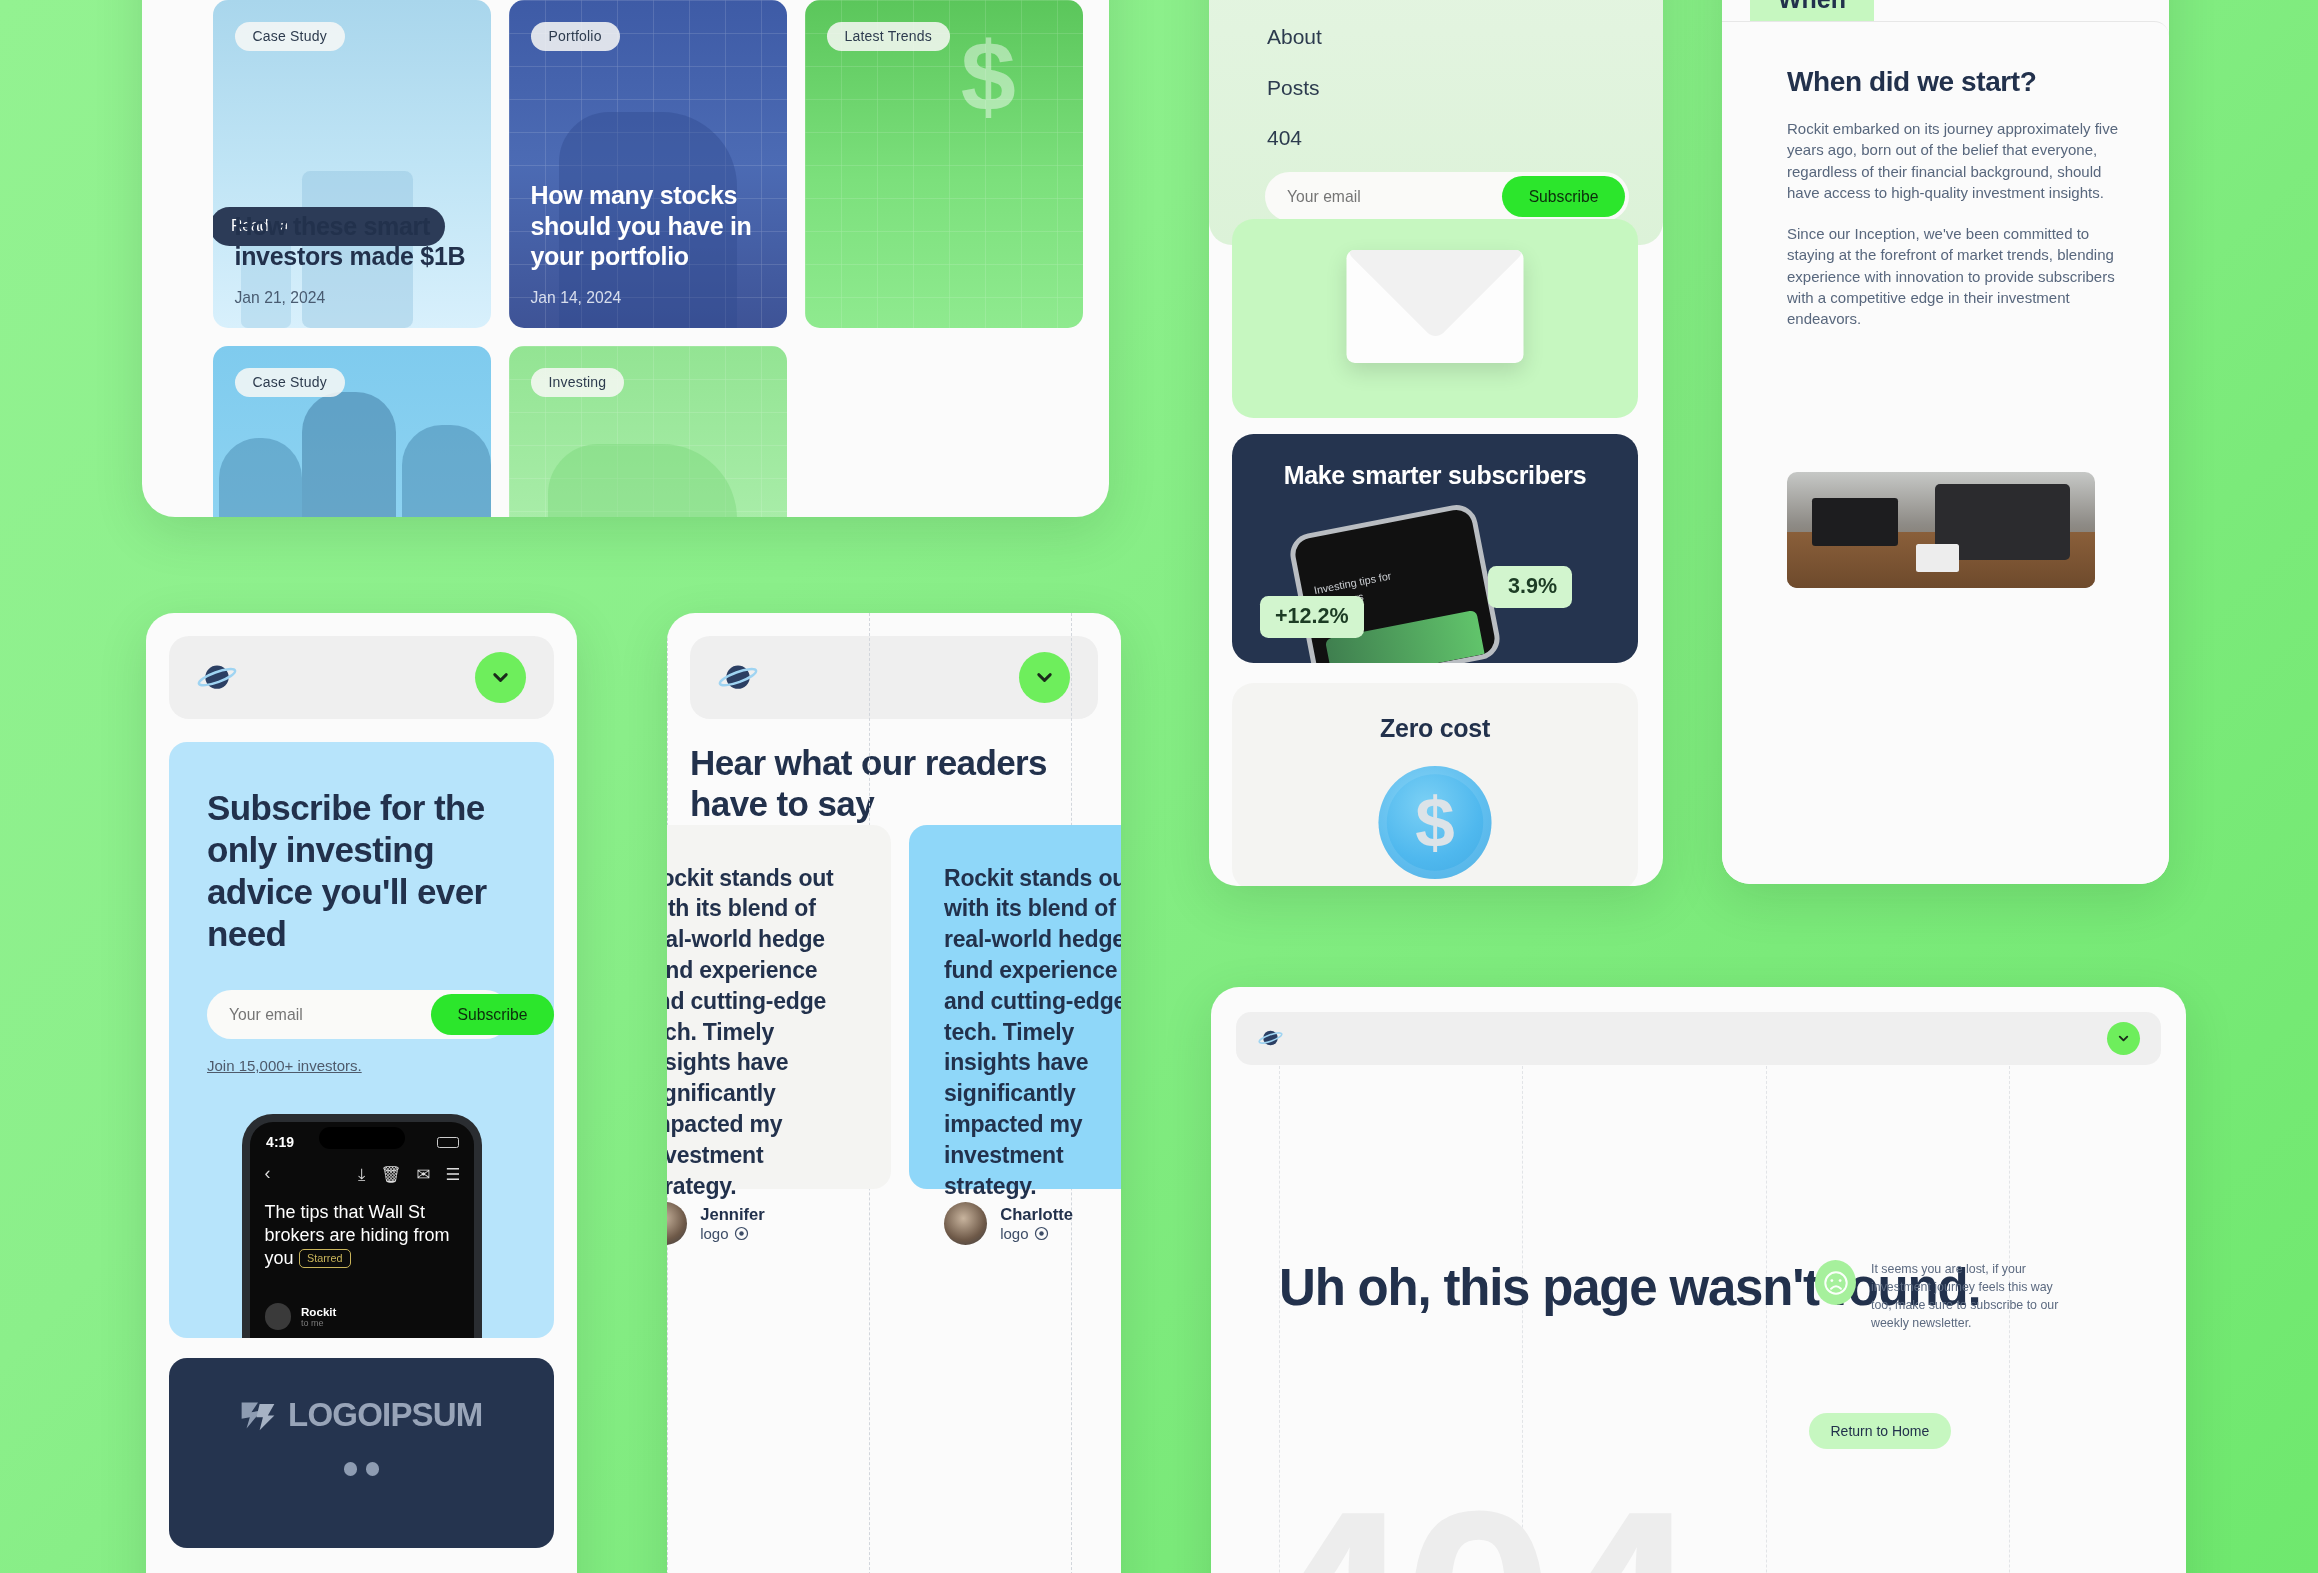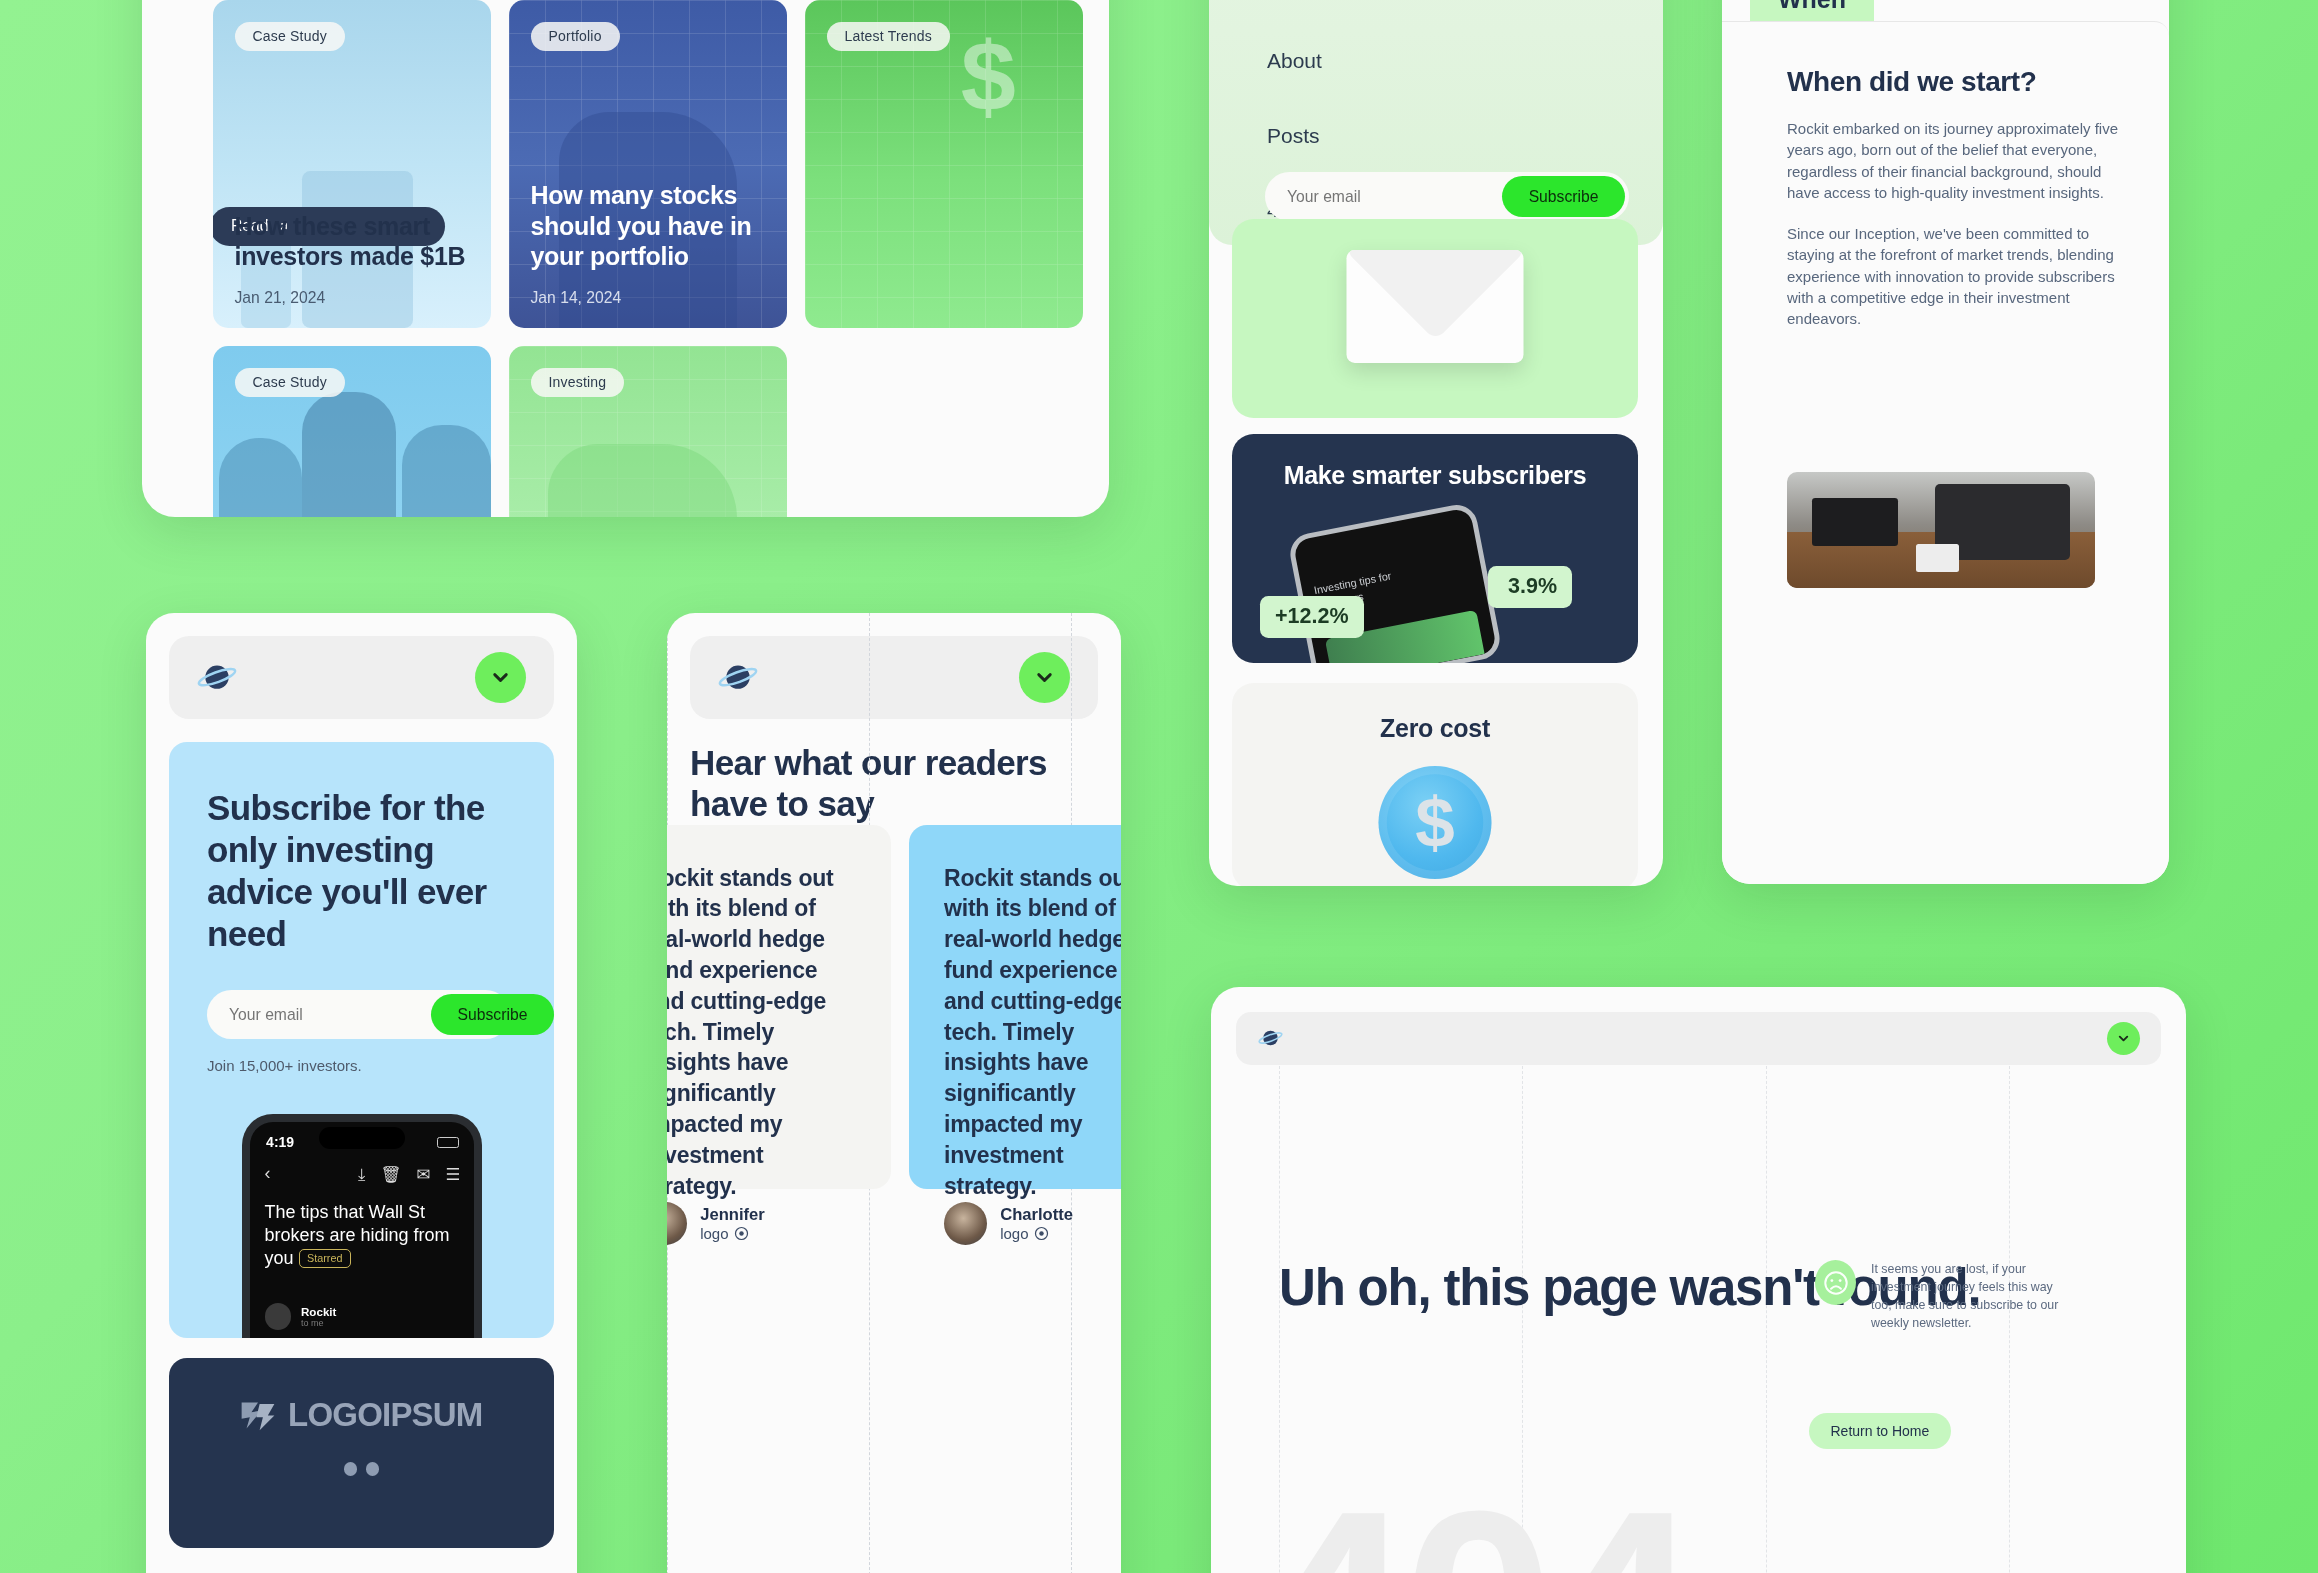--- a/index.html
+++ b/index.html
@@ -56,21 +56,21 @@
 
   
   #subscribe-panel { left: 146px; top: 613px; width: 431px; height: 1027px; }
   .sub-card { margin: 0 23px; background: #B7E4FB; border-radius: 18px; padding: 45px 38px 0; }
   .sub-head { font-size: 35px; font-weight: 700; color: #22314C; line-height: 1.2; letter-spacing:-0.6px; }
   .email-row { margin-top: 35px; display: flex; background: #FAFAF8; border-radius: 827px; padding: 4.1px; width: 303px; }
   .email-input { flex:1; border:none; background:transparent; outline:none;
                  font-size: 15.7px; color: #4E5A6B; padding-left: 18px; font-family:"Liberation Sans",sans-serif; }
   .sub-btn { background:#2CE62C; border:none; color:#0C2C0C; font-size:15.7px; font-weight:500;
              padding: 11.6px 26.5px; border-radius:827px; cursor:pointer; font-family:"Liberation Sans",sans-serif; }
-  .join-note { margin-top: 18px; font-size: 15px; color: #4E5A6B; }
+  .join-note { margin-top: 18px; font-size: 15px; color: #4E5A6B; text-decoration: underline; }
 
   .phone { margin: 40px auto 16px; width: 240px; height: 224px; background:#0B0B0B;
            border: 8.3px solid #2A2D31; border-bottom:none; border-radius: 31px 31px 0 0;
            position:relative; overflow:hidden; }
   .notch { position:absolute; left:50%; transform:translateX(-50%); top:5px; width:86px; height:21.5px;
            background:#000; border-radius:11.6px; }
   .ph-time { position:absolute; left:16.6px; top:11.6px; color:#fff; font-size:14px; font-weight:600; }
   .ph-batt { position:absolute; right:15px; top:15px; width:21.5px; height:10.8px; border:1.7px solid #ccc; border-radius:2.5px; }
   .ph-icons { position:absolute; right:13.2px; top:43px; display:flex; gap:15px; color:#ddd; font-size:16.6px; }
   .ph-back { position:absolute; left:15px; top:41px; color:#ddd; font-size:18px; }
@@ -102,21 +102,21 @@
   .t-card.blue { background:#8FD7F9; }
   .t-quote { font-size: 23px; font-weight: 700; color:#22314C; line-height:1.34; letter-spacing:-0.2px; }
   .t-foot { margin-top:auto; display:flex; gap:13.2px; align-items:center; }
   .t-av { width:43px; height:43px; border-radius:50%; background: radial-gradient(circle at 45% 38%, #C8B49E, #6E5948 60%, #3A3B3F); flex:none; }
   .t-name { font-size: 16.6px; font-weight:700; color:#22314C; }
   .t-role { font-size: 15px; color:#3C4C66; display:flex; align-items:center; gap:5.8px; }
 
   
   #newsletter-panel { left: 1209px; top: -288px; width: 454px; height: 1174px; }
   .nl-links { position:absolute; left: 58px; top: 313px; display:flex; flex-direction:column; gap:26.5px; }
-  .nl-link { font-size: 21px; color: #2C3B4E; margin-top: 24px; }
+  .nl-link { font-size: 21px; color: #2C3B4E; }
   .nl-emailrow { position:absolute; left: 56px; top: 460px; display:flex; background:#FAFAF8;
                  border-radius:827px; padding:4.1px; width: 364px; }
   .nl-envelope-card { position:absolute; left: 23px; top: 507px; width: 406px; height: 199px;
                       background:#C6F7C0; border-radius: 21.5px; overflow:hidden; }
   .envelope { position:absolute; left:50%; transform:translateX(-50%); top: 31px; width: 177px; height: 113px;
               background:#FDFDFD; border-radius: 8.3px; box-shadow: 0 8.3px 21.5px rgba(0,0,0,.12); }
   .env-flap { position:absolute; inset:0; overflow:hidden; border-radius:8.3px; }
   .env-flap::after { content:''; position:absolute; left:50%; top:-65px; transform:translateX(-50%) rotate(45deg);
                      width: 129px; height:129px; background:#F1F1F1; border-radius: 11.6px; }
 

